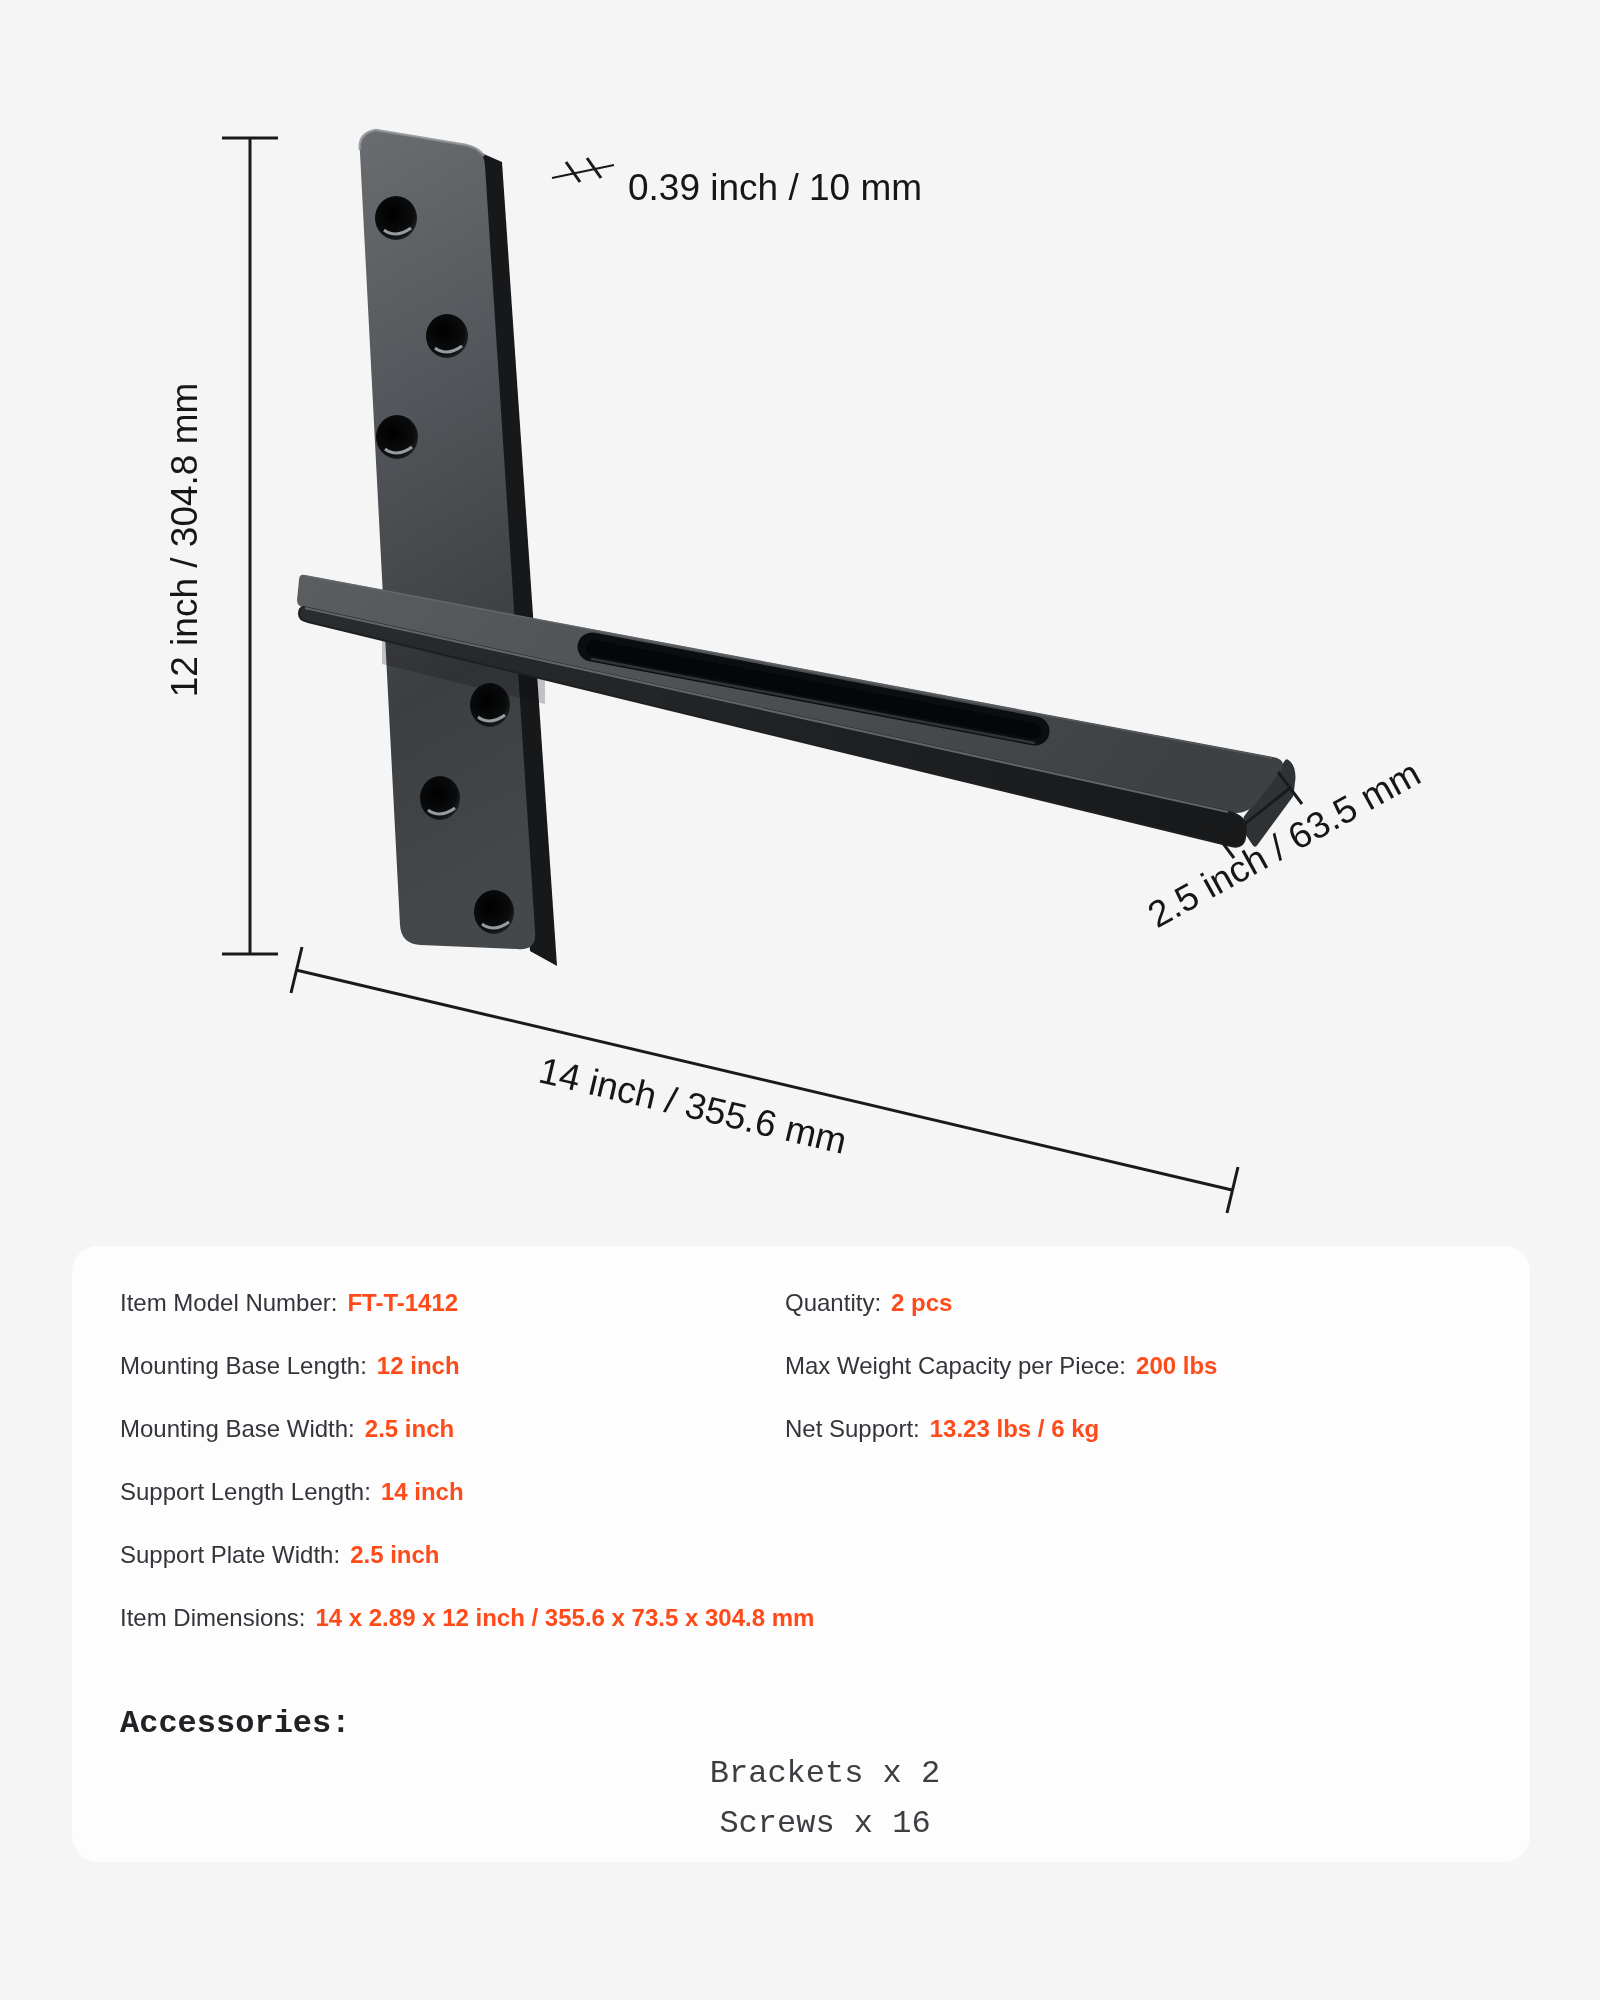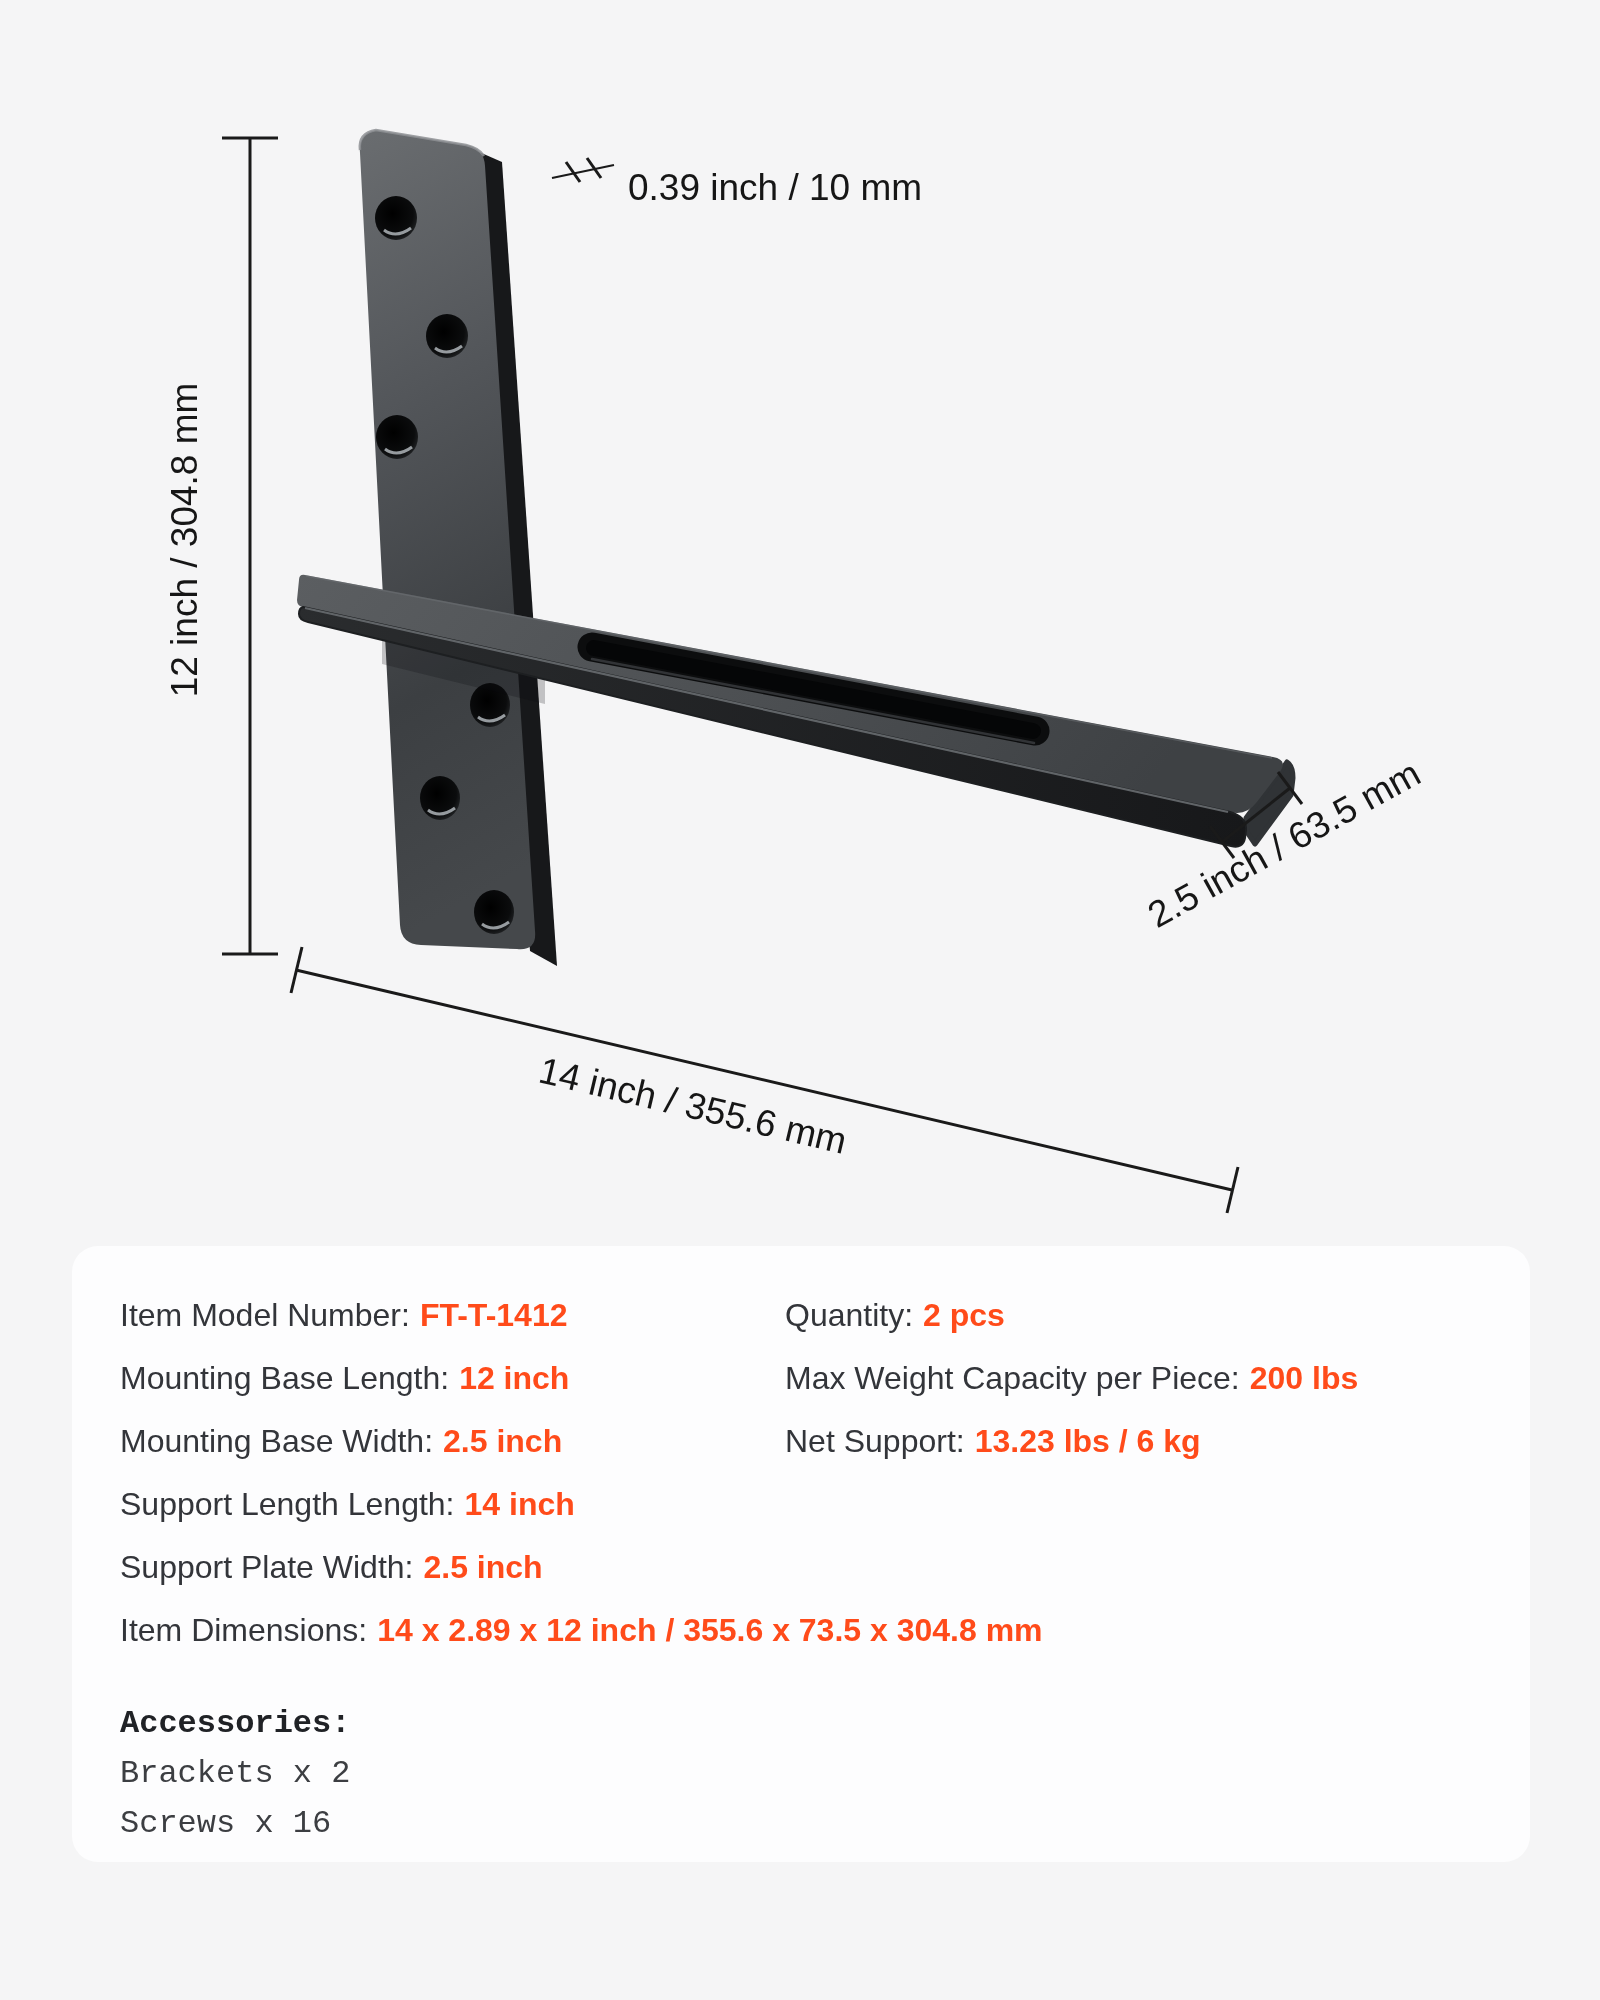--- a/index.html
+++ b/index.html
@@ -21,28 +21,28 @@
   .spec-panel{
     position:absolute;
     left:72px; top:1246px;
     width:1458px; height:616px;
     background:#FDFDFE;
     border-radius:26px;
     box-sizing:border-box;
     padding:25px 0 0 48px;
     color:#33353A;
   }
-  .spec-row{display:flex;height:63px;align-items:flex-end;font-size:32px;}
+  .spec-row{display:flex;height:63px;align-items:center;font-size:24px;}
   .spec-cell{white-space:nowrap;}
   .spec-cell.left{width:665px;flex:0 0 665px;}
   .spec-cell .lbl{color:#33353A;}
   .spec-cell .val{color:#FF4B1A;font-weight:700;margin-left:10px;}
   .accessories{margin-top:50px;font-family:Liberation Mono, monospace;}
   .acc-title{font-size:32px;font-weight:700;color:#202226;line-height:50px;}
-  .acc-item{font-size:32px;color:#3C3E42;line-height:50px;}
+  .acc-item{font-size:32px;color:#3C3E42;line-height:50px;text-align:center;}
 </style>
 </head>
 <body>
 
 <div class="stage">
 
   <svg class="diagram" viewBox="0 0 1600 1250" width="1600" height="1250">
     <defs>
       <linearGradient id="gPlate" x1="0" y1="0" x2="0.12" y2="1">
         <stop offset="0" stop-color="#6A6D70"></stop>

